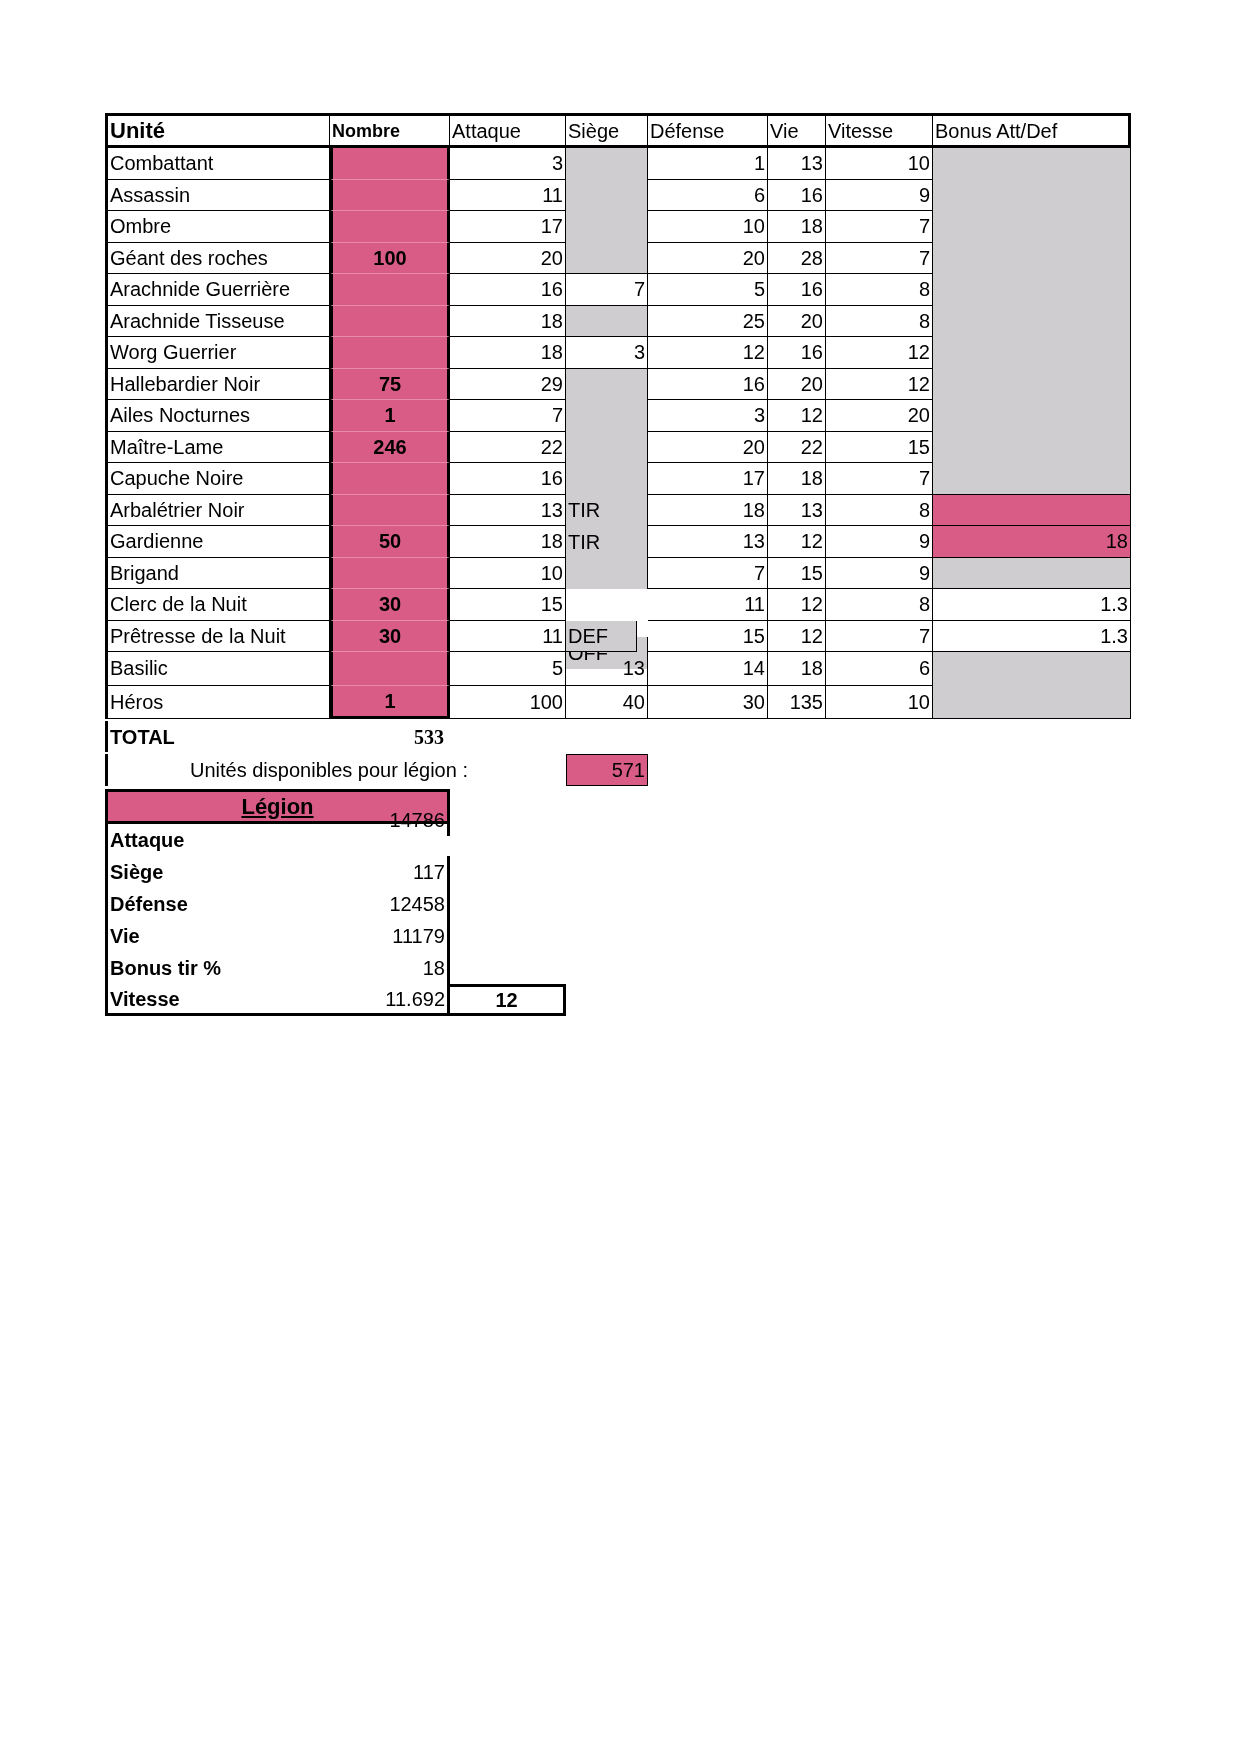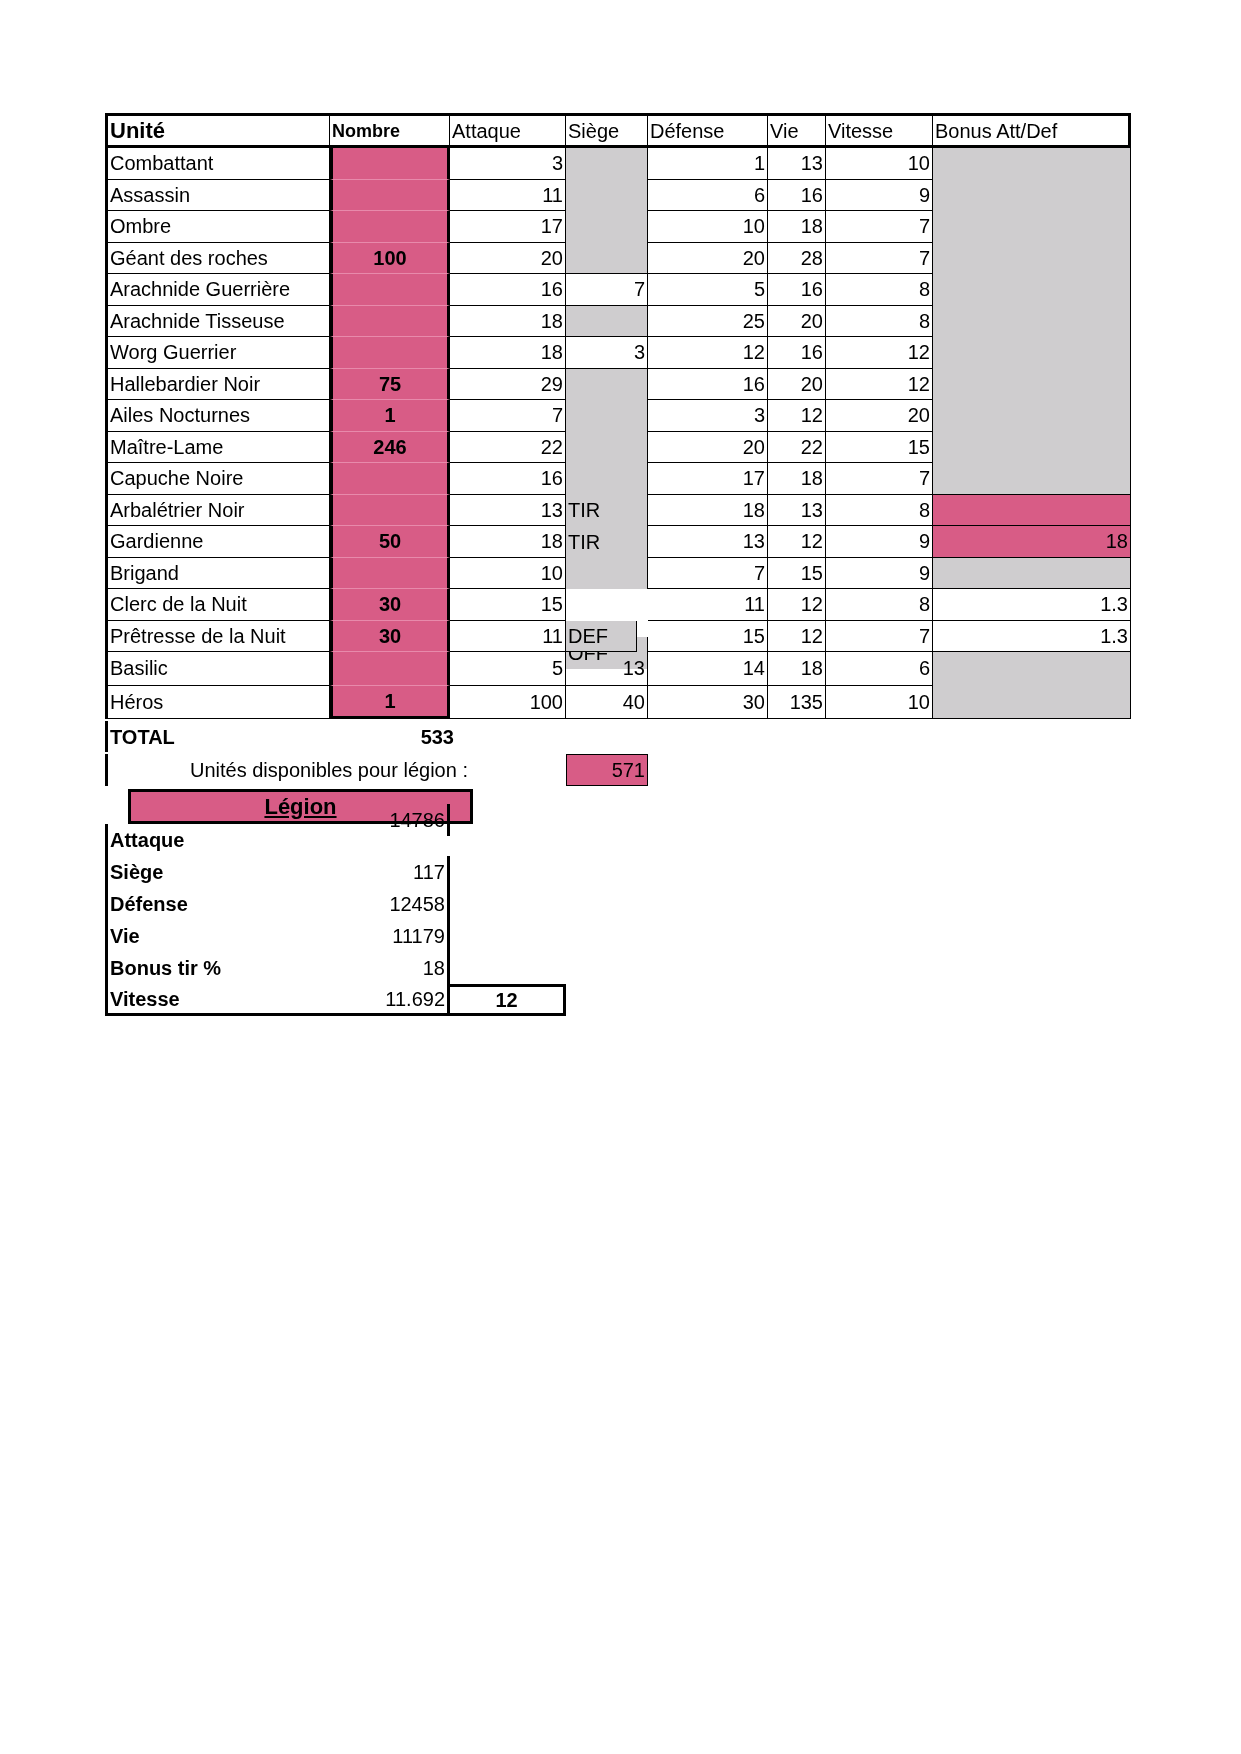--- a/index.html
+++ b/index.html
@@ -15,21 +15,21 @@
   .pink { background:#d85c86; }
   .grey { background:#cfcdcf; }
   .bt { border-top:1.5px solid #000; }
   .bb { border-bottom:1.5px solid #000; }
   .bl { border-left:1.5px solid #000; }
   .br { border-right:1.5px solid #000; }
   .thick-top { border-top:3px solid #000; }
   .thick-bottom { border-bottom:3px solid #000; }
   .thick-left { border-left:3px solid #000;text-align:center; }
   .thick-right { border-right:3px solid #000; }
-  .u { text-decoration:underline;margin-left:23px; }
+  .u { text-decoration:underline; }
 </style>
 </head>
 <body>
 
 <div class="sheet" id="sheet">
     <div class="cell l bt bb br thick-top thick-bottom b thick-left" style="left: 105px; top: 113px; width: 225px; height: 35px; font-size: 22px;">Unité</div>
     <div class="cell l bt bb br thick-top thick-bottom b" style="left: 330px; top: 113px; width: 120px; height: 35px; font-size: 18px;">Nombre</div>
     <div class="cell l bt bb br thick-top thick-bottom" style="left: 450px; top: 113px; width: 116px; height: 35px;">Attaque</div>
     <div class="cell l bt bb br thick-top thick-bottom" style="left: 566px; top: 113px; width: 82px; height: 35px;">Siège</div>
     <div class="cell l bt bb br thick-top thick-bottom" style="left: 648px; top: 113px; width: 120px; height: 35px;">Défense</div>
@@ -174,21 +174,21 @@
     <div class="cell r grey br" style="left: 933px; top: 652px; width: 198px; height: 33.5px;"></div>
     <div class="cell l bb br thick-left" style="left: 105px; top: 685.5px; width: 225px; height: 33.5px;">Héros</div>
     <div class="cell c b pink thick-left thick-right thick-bottom" style="left: 330px; top: 685.5px; width: 120px; height: 33.5px; border-bottom: 3px solid rgb(0, 0, 0);">1</div>
     <div class="cell r bb br" style="left: 450px; top: 685.5px; width: 116px; height: 33.5px;">100</div>
     <div class="cell r bb br bb" style="left: 566px; top: 685.5px; width: 82px; height: 33.5px;">40</div>
     <div class="cell r bb br" style="left: 648px; top: 685.5px; width: 120px; height: 33.5px;">30</div>
     <div class="cell r bb br" style="left: 768px; top: 685.5px; width: 58px; height: 33.5px;">135</div>
     <div class="cell r bb br" style="left: 826px; top: 685.5px; width: 107px; height: 33.5px;">10</div>
     <div class="cell r grey br bb" style="left: 933px; top: 685.5px; width: 198px; height: 33.5px;"></div>
     <div class="cell l b thick-left" style="left: 105px; top: 721px; width: 225px; height: 31px;">TOTAL</div>
-    <div class="cell r b" style="left: 336px; top: 721px; width: 120px; height: 31px;">533</div>
+    <div class="cell r b" style="left: 326px; top: 721px; width: 120px; height: 31px; font-family: Liberation Serif, serif;">533</div>
     <div class="cell l thick-left" style="left: 105px; top: 754px; width: 461px; height: 32px; padding-left: 82px;">Unités disponibles pour légion :</div>
     <div class="cell r pink bt bb bl br" style="left: 566px; top: 754px; width: 82px; height: 32px;">571</div>
     <div class="cell c b u pink thick-top thick-left thick-right thick-bottom" style="left: 105px; top: 789px; width: 345px; height: 35px; font-size: 22px;">Légion</div>
     <div class="cell l b thick-left" style="left: 105px; top: 824px; width: 225px; height: 32px;">Attaque</div>
     <div class="cell r thick-right" style="left: 330px; top: 804px; width: 120px; height: 32px;">14786</div>
     <div class="cell l b thick-left" style="left: 105px; top: 856px; width: 225px; height: 32px;">Siège</div>
     <div class="cell r thick-right" style="left: 330px; top: 856px; width: 120px; height: 32px;">117</div>
     <div class="cell l b thick-left" style="left: 105px; top: 888px; width: 225px; height: 32px;">Défense</div>
     <div class="cell r thick-right" style="left: 330px; top: 888px; width: 120px; height: 32px;">12458</div>
     <div class="cell l b thick-left" style="left: 105px; top: 920px; width: 225px; height: 32px;">Vie</div>

